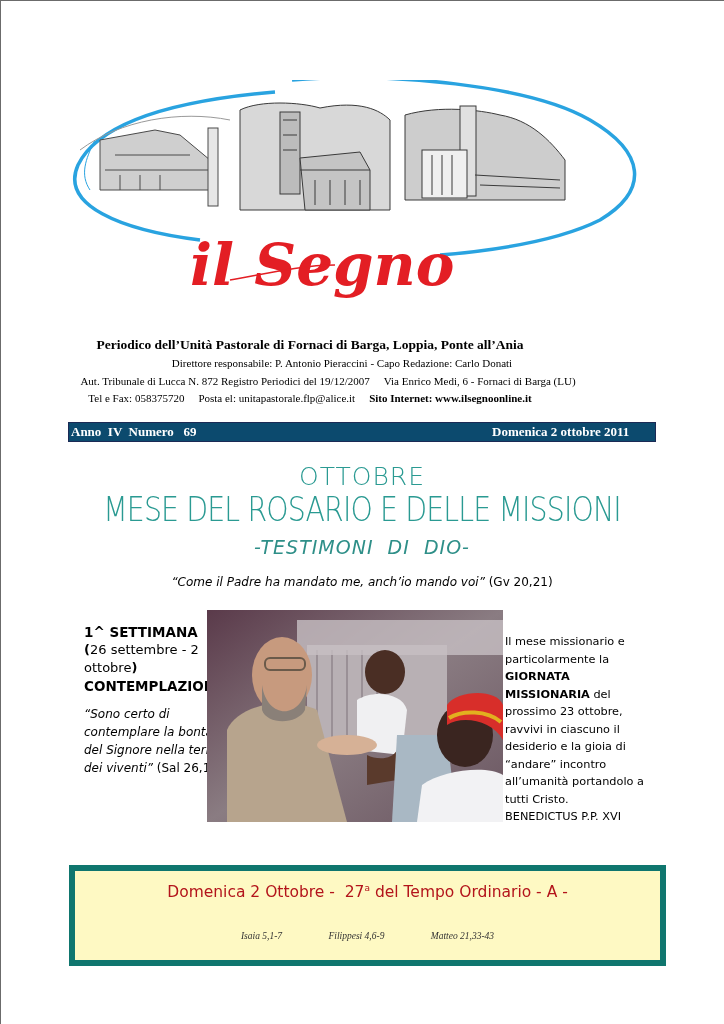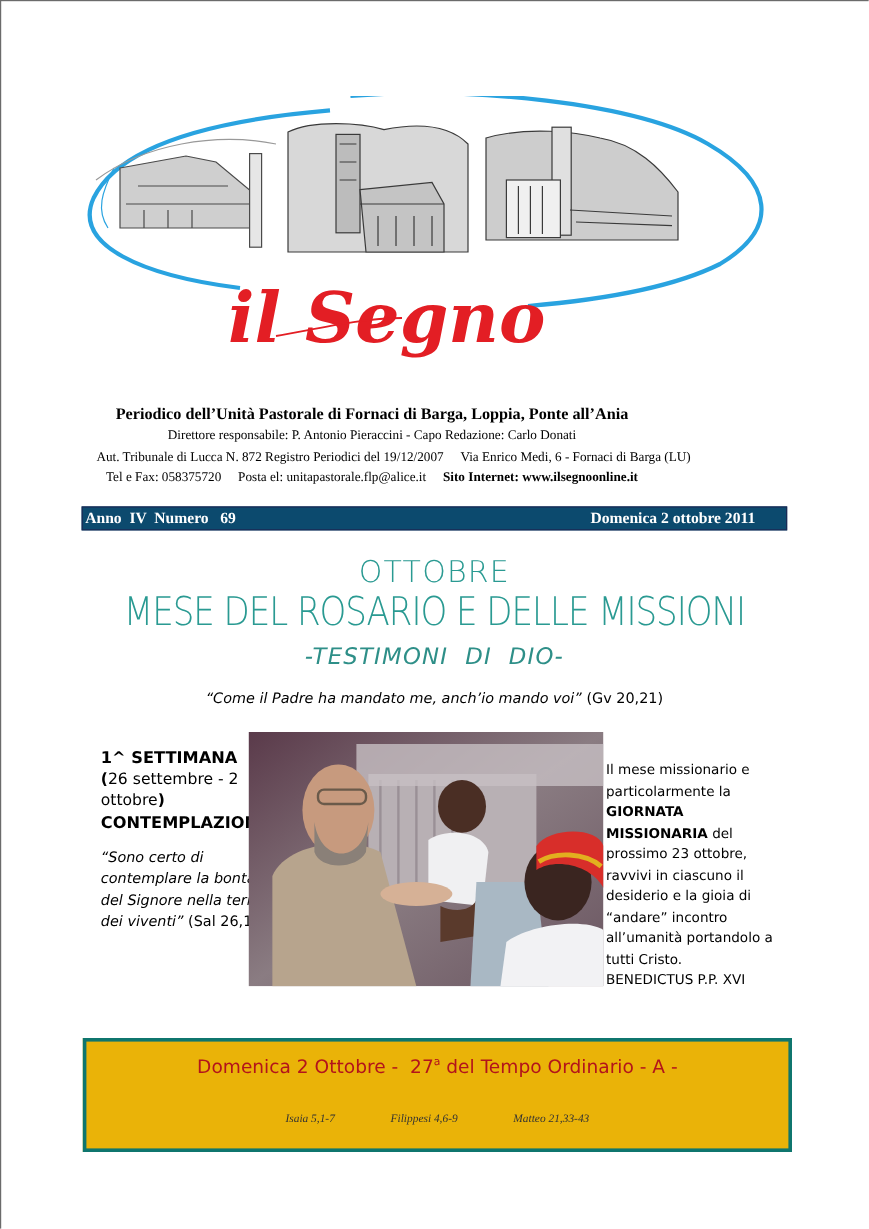--- a/index.html
+++ b/index.html
@@ -13,21 +13,21 @@
   .page-border-left { position: absolute; left: 0; top: 0; width: 1px; height: 1024px; background: #6b6b6b; }
 
   
   .logo { position: absolute; left: 60px; top: 80px; width: 600px; height: 240px; }
   .logo svg { width: 100%; height: 100%; display: block; }
 
   
   .masthead { position: absolute; left: 0; width: 620px; text-align: center; font-family: "Liberation Serif", serif; }
   .mh-subtitle { top: 337px; font-size: 13.5px; font-weight: bold; }
   .mh-line { font-size: 11px; }
-  .mh-director { top: 357px; }
+  .mh-director { top: 357px; padding-left: 32px; }
   .mh-aut { top: 375px; padding-left: 18px; }
   .mh-contacts { top: 392px; }
   .mh-aut span, .mh-contacts span { display: inline-block; }
   .gap { display: inline-block; width: 14px; }
   .bold { font-weight: bold; }
 
   
   .issue-bar {
     position: absolute; left: 68px; top: 422px; width: 586px; height: 18px;
     background: #0c4a6e; border: 1px solid #1b2a55;
@@ -55,21 +55,21 @@
   
   .photo { position: absolute; left: 207px; top: 610px; width: 296px; height: 212px; overflow: hidden; }
   .photo svg { width: 100%; height: 100%; display: block; }
 
   
   .mission { position: absolute; left: 505px; top: 633px; width: 150px; text-align: left; font-family: "DejaVu Sans", sans-serif; font-size: 11.3px; line-height: 17.5px; }
 
   
   .liturgy {
     position: absolute; left: 69px; top: 865px; width: 585px; height: 89px;
-    background: #eab308; border: 3px solid #0f766e;
+    background: #fef9c3; border: 6px solid #0f766e;
   }
   .lit-title { position: absolute; left: 0; top: 12px; width: 100%; text-align: center; color: #b3141b; font-family: "DejaVu Sans", sans-serif; font-size: 15.5px; }
   .lit-title sup { font-size: 9px; }
   .lit-readings { position: absolute; left: 0; top: 60px; width: 100%; text-align: center; font-family: "Liberation Serif", serif; font-style: italic; font-size: 9.5px; color: #333; }
   .lit-readings span { display: inline-block; margin: 0 22px; }
 </style>
 </head>
 <body>
 
 <div class="page-border-top"></div>

